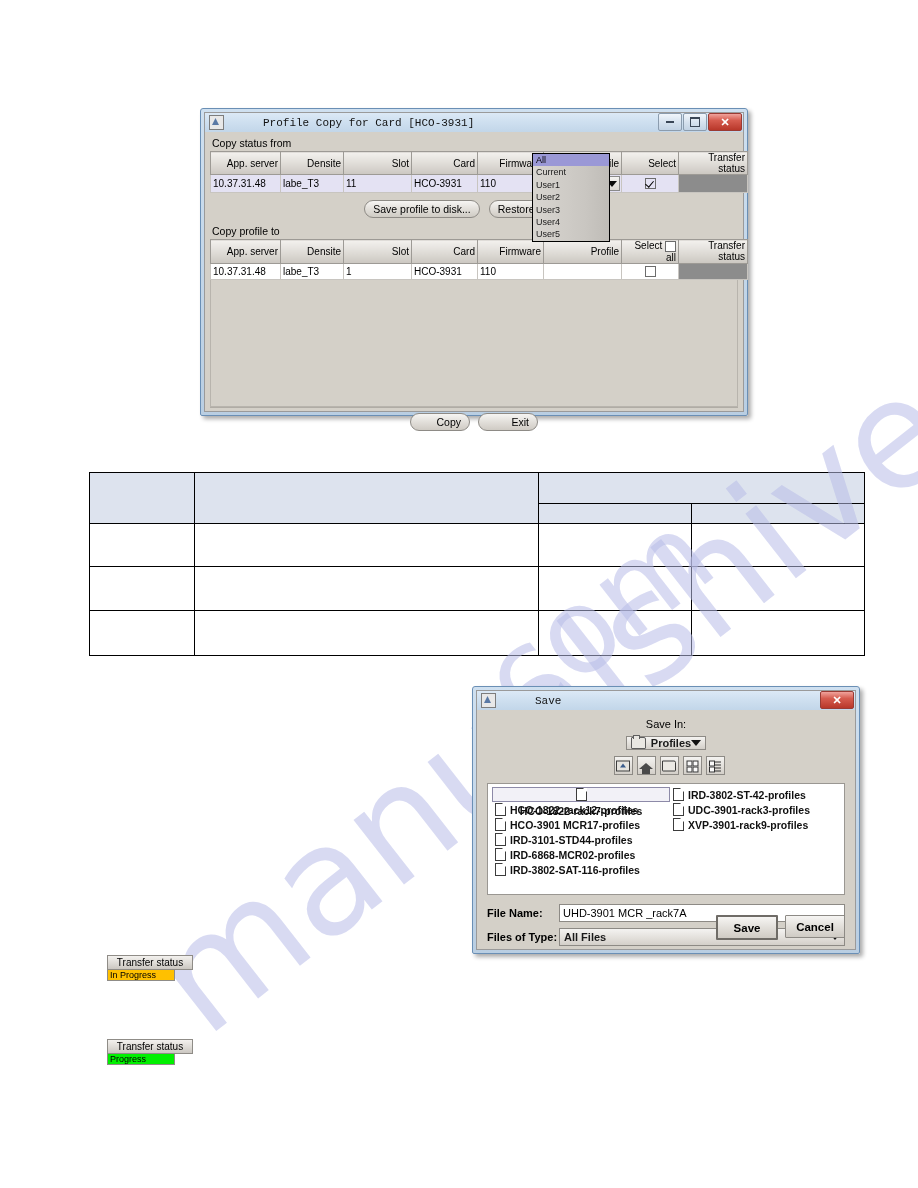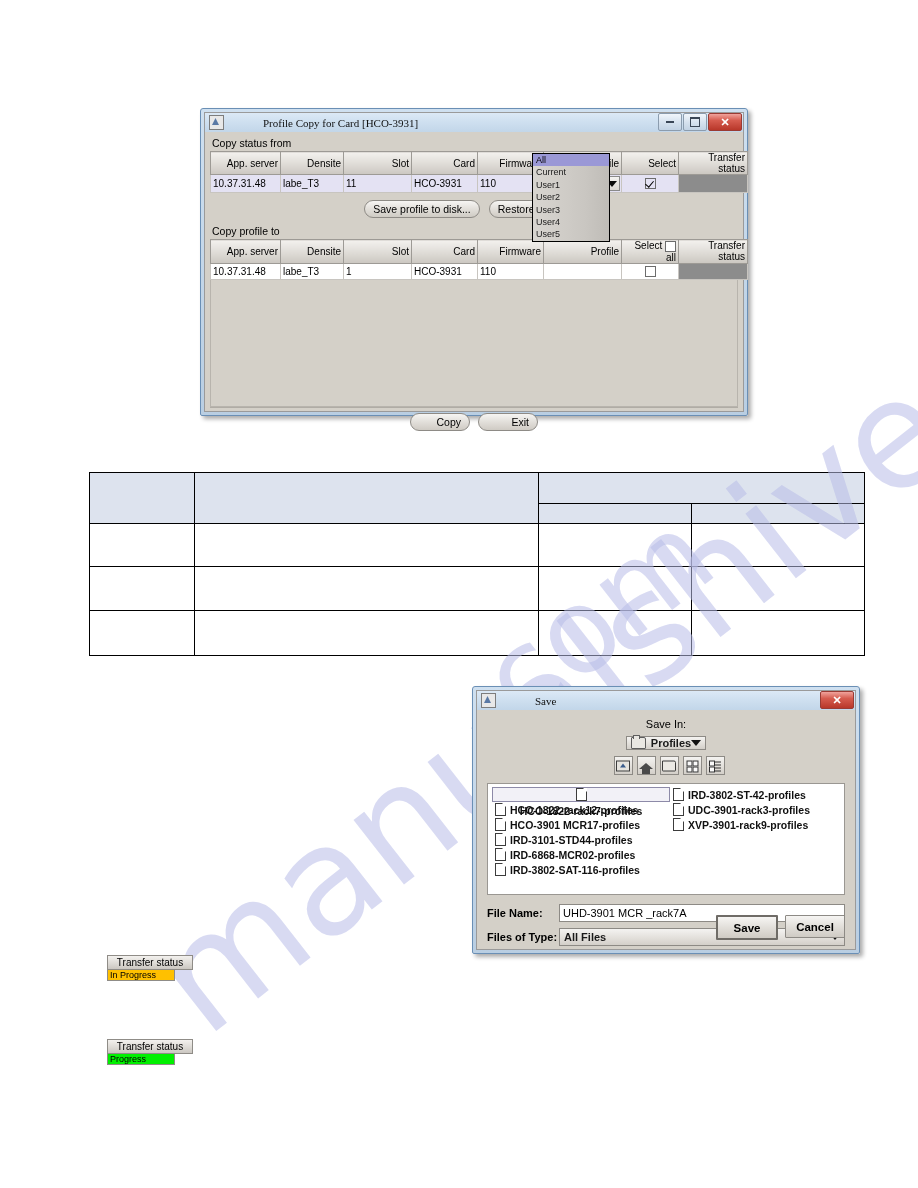--- a/index.html
+++ b/index.html
@@ -77,21 +77,21 @@
   .title-ico::after {
     content:"";
     position:absolute; left:2px; top:2px;
     width:7px;height:7px;
     background:#5a79a5;
     clip-path: polygon(50% 0,100% 100%,0 100%);
   }
   .title-text {
     font-size: 11px;
     color: #111;
-    font-family: Liberation Serif, serif;
+    font-family: Liberation Mono, monospace;
     white-space: nowrap;
     padding-left: 35px;
   }
   .title-btns {
     position: absolute; right: 1px; top: 0px;
     display: flex; gap: 1px;
   }
   .tb {
     width: 22px; height: 16px;
     border: 1px solid #8b9cae;

